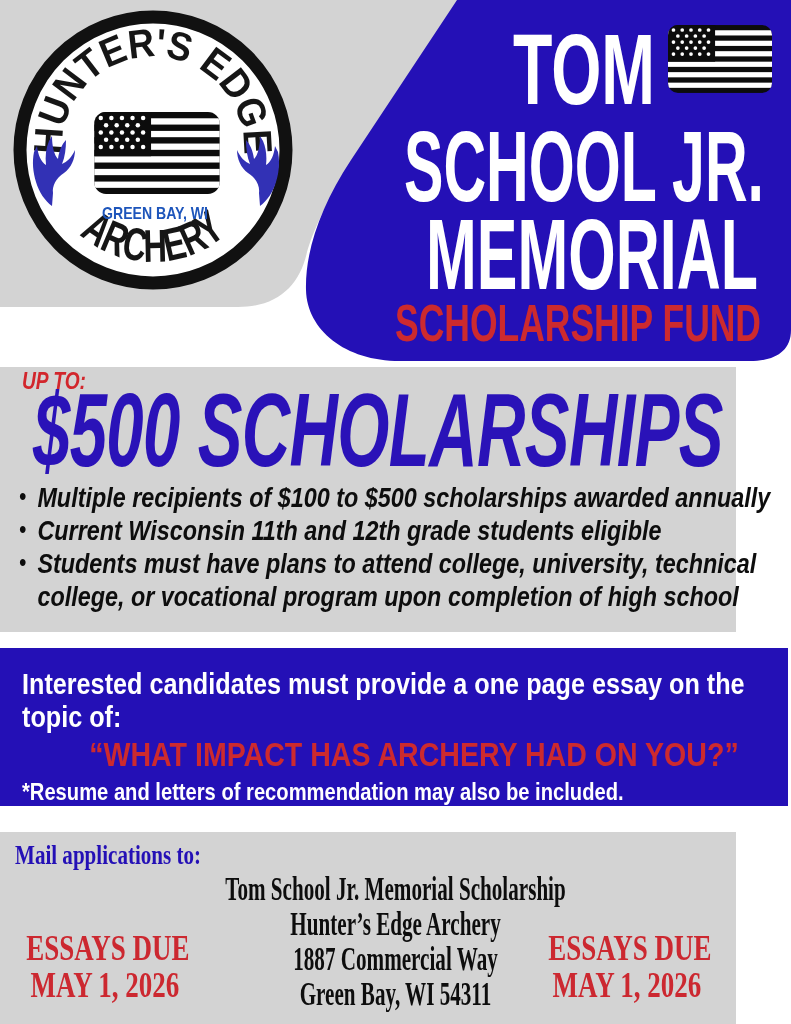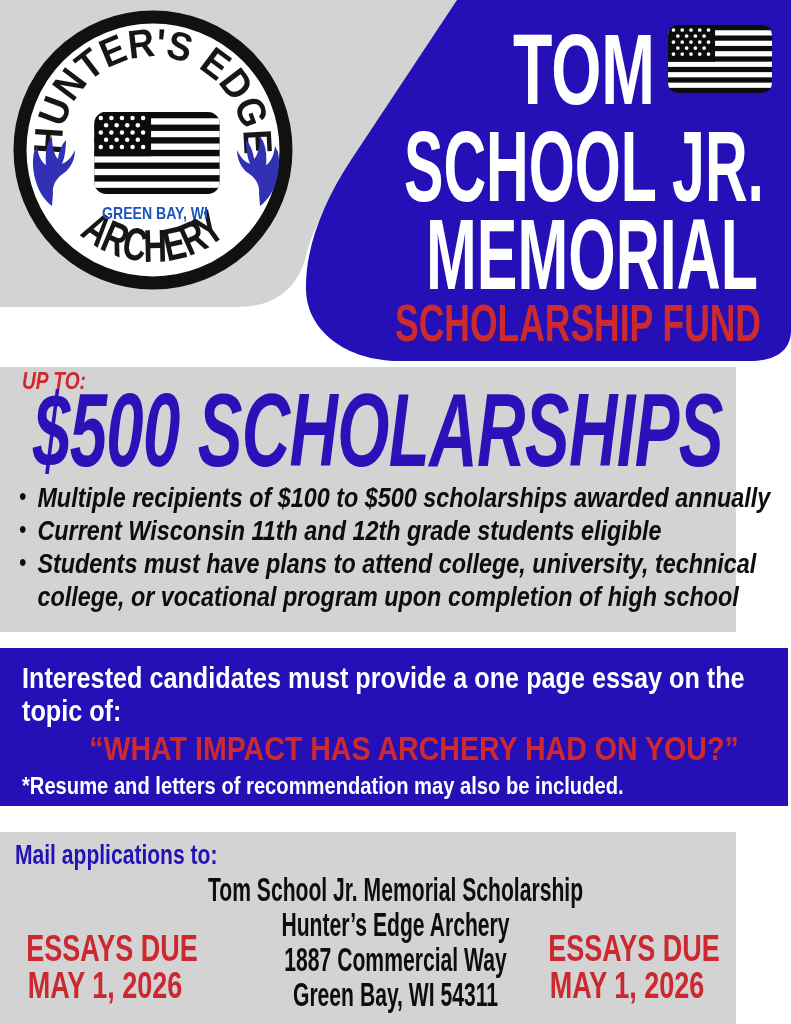--- a/index.html
+++ b/index.html
@@ -28,30 +28,30 @@
   }
   #amount ul{
     position:absolute;left:14px;top:114px;margin:0;padding:0;list-style:none;
     width:940px;transform:scaleX(.835);transform-origin:0 0;
     font-size:28px;font-weight:bold;color:#0d0d0d;line-height:33px;
   }
   #amount li{position:relative;padding-left:28px;}
   #amount li .dot{position:absolute;left:6px;top:-2px;font-size:24px;}
   
   #essay{top:648px;height:158px;width:788px;background:#2410b6;color:#ffffff;}
-  #essay .inner{padding:13px 0 0 22px;}
+  #essay .inner{padding:19px 0 0 22px;}
   .condense{width:900px;transform:scaleX(.84);transform-origin:0 0;}
   .intro{font-size:30px;font-weight:bold;line-height:33px;}
   .quote{
     font-size:34px;font-weight:bold;color:#cd2a2e;
     line-height:38px;margin:2px 0 0 80px;white-space:nowrap;
   }
   .note{font-size:24px;font-weight:bold;line-height:30px;margin-top:4px;white-space:nowrap;}
   
-  #mail{top:832px;height:192px;background:#d3d3d3;}
+  #mail{top:832px;height:192px;background:#d3d3d3;font-family:Liberation Serif, serif;}
   .mail-label{
     position:absolute;left:15px;top:8px;
     font-size:27px;font-weight:bold;color:#2410b6;line-height:30px;
     transform:scaleX(.78);transform-origin:0 0;white-space:nowrap;
   }
   .address{
     position:absolute;left:0;top:40px;width:791px;text-align:center;
     font-size:33px;font-weight:bold;color:#0d0d0d;line-height:35px;
     transform:scaleX(.64);transform-origin:50% 0;
   }

